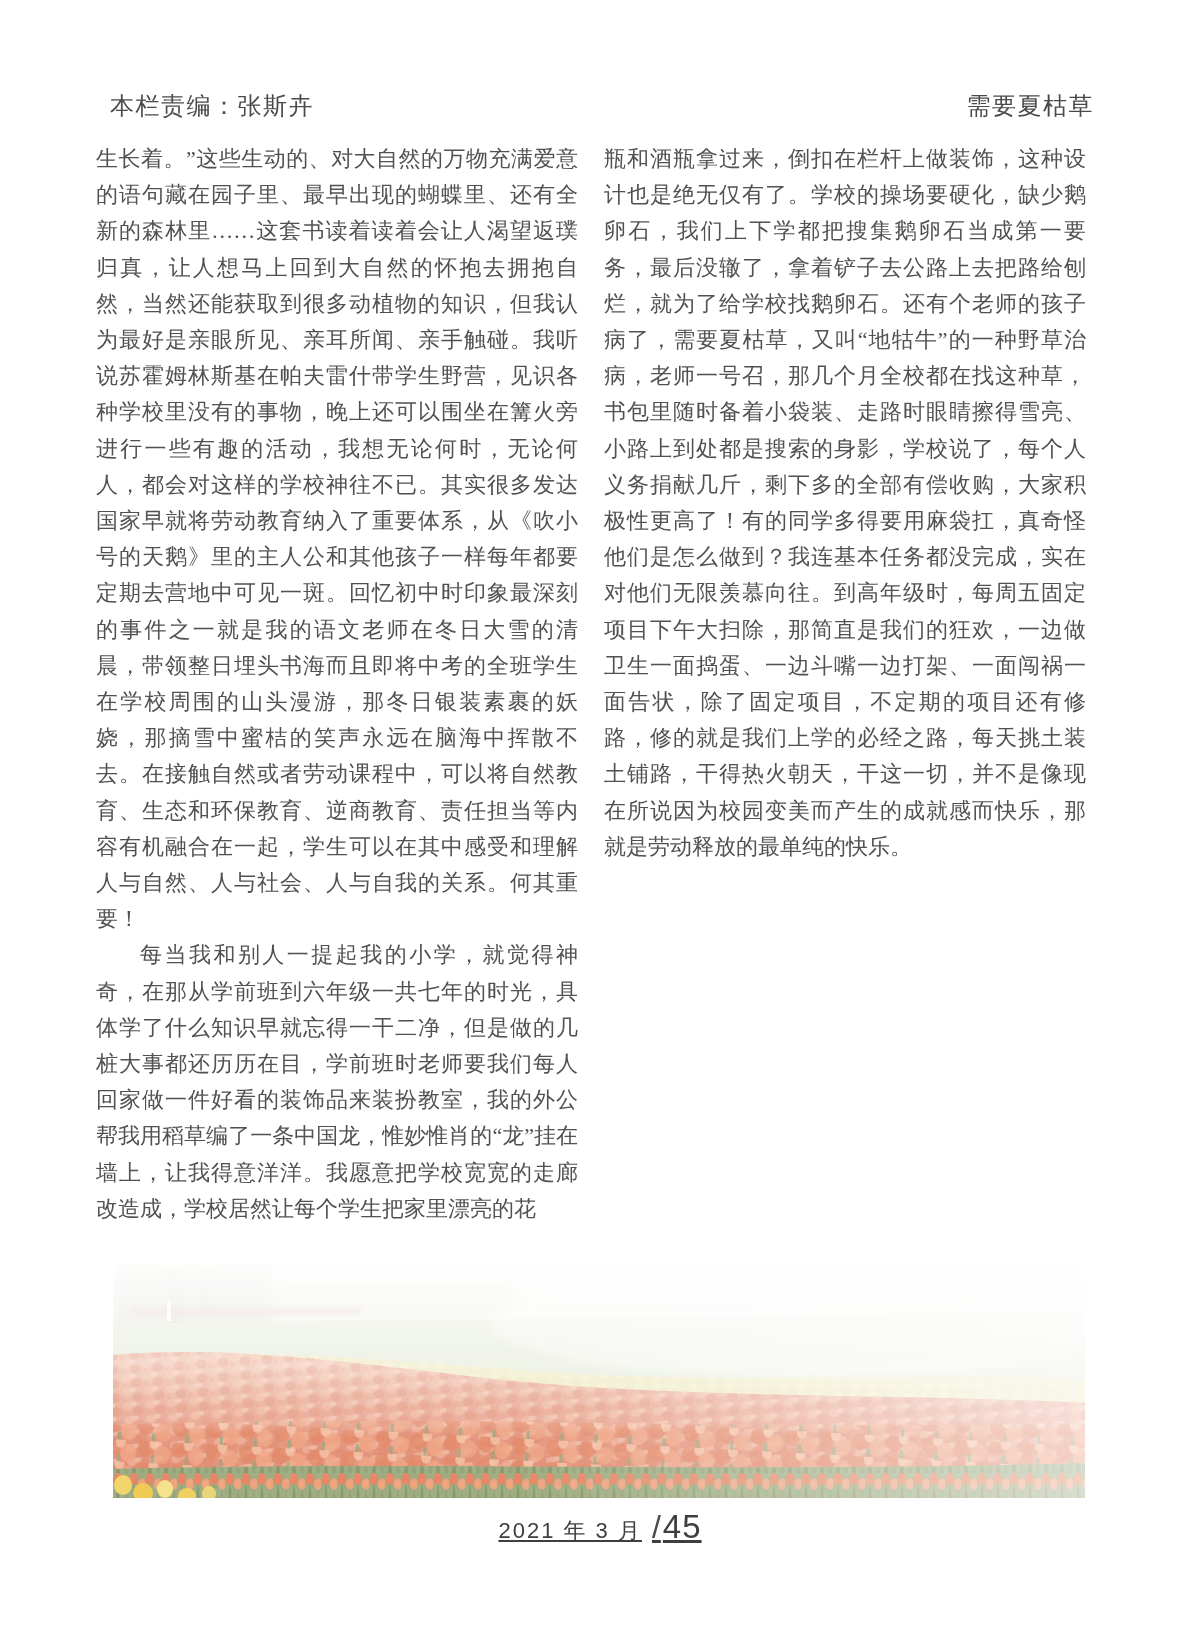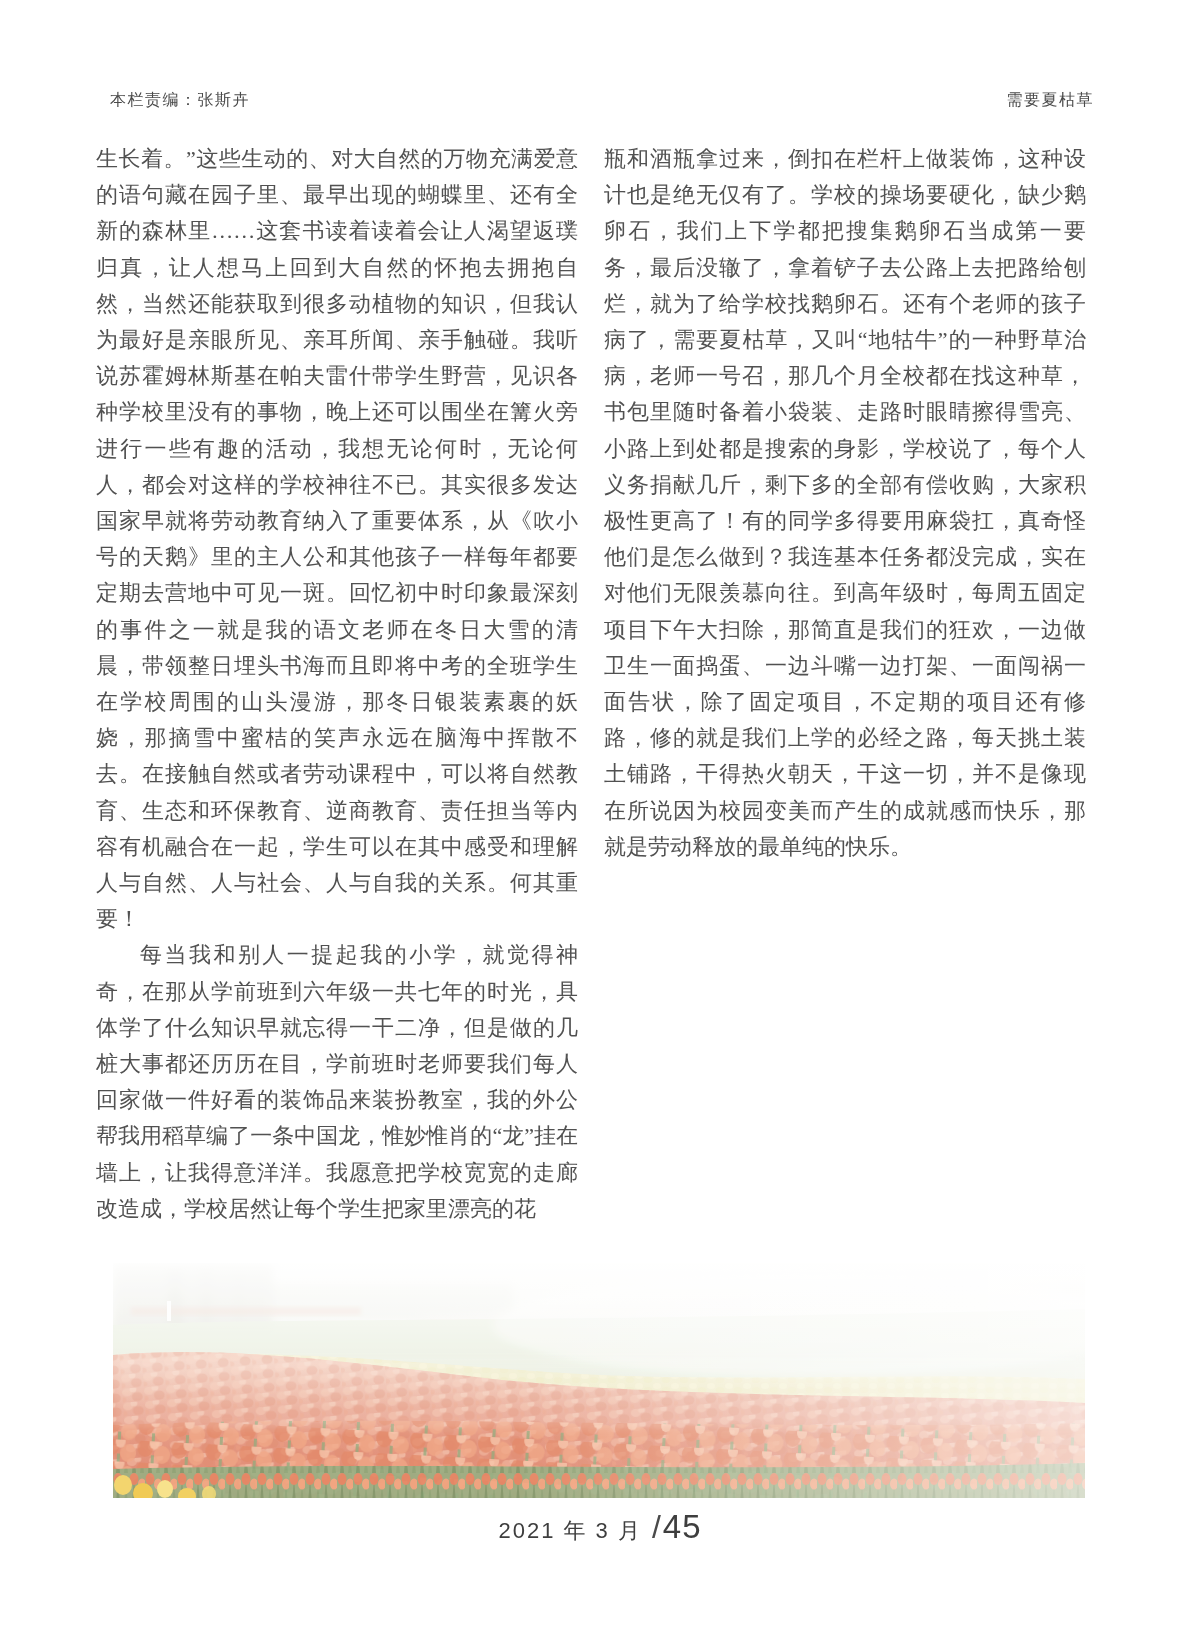--- a/index.html
+++ b/index.html
@@ -12,21 +12,21 @@
   .page {
     position: absolute; inset: 0;
     background: #ffffff;
     overflow: hidden;
   }
   
   .header {
     position: absolute; left: 110px; right: 106px; top: 90px;
     display: flex; justify-content: space-between; align-items: baseline;
     font-family: "Liberation Sans", "DejaVu Sans", sans-serif;
-    font-size: 16px; color: #4a4a4a; letter-spacing: 1.5px;
+    font-size: 24px; color: #4a4a4a; letter-spacing: 1.5px;
   }
   
   .columns {
     position: absolute; left: 96px; top: 141px;
     display: flex; gap: 26px;
   }
   .col {
     width: 482px;
     font-size: 22px; line-height: 36.2px;
     color: #515151;
@@ -41,20 +41,21 @@
     width: 972px; height: 235px;
     overflow: hidden;
   }
   .photo svg { display: block; }
   
   .footer {
     position: absolute; left: 0; top: 1508px; width: 1200px;
     display: flex; justify-content: center; align-items: baseline;
     font-family: "Liberation Sans", "DejaVu Sans", sans-serif;
     color: #3e3e3e;
+    text-decoration: underline;
   }
   .footer .date { font-size: 22px; letter-spacing: 2px; }
   .footer .slash { font-size: 32px; font-weight: 300; padding: 0 2px 0 10px; color: #4a4a4a; }
   .footer .pagenum { font-size: 33px; letter-spacing: 1px; }
 </style>
 </head>
 <body>
 
 <div class="page">
 

